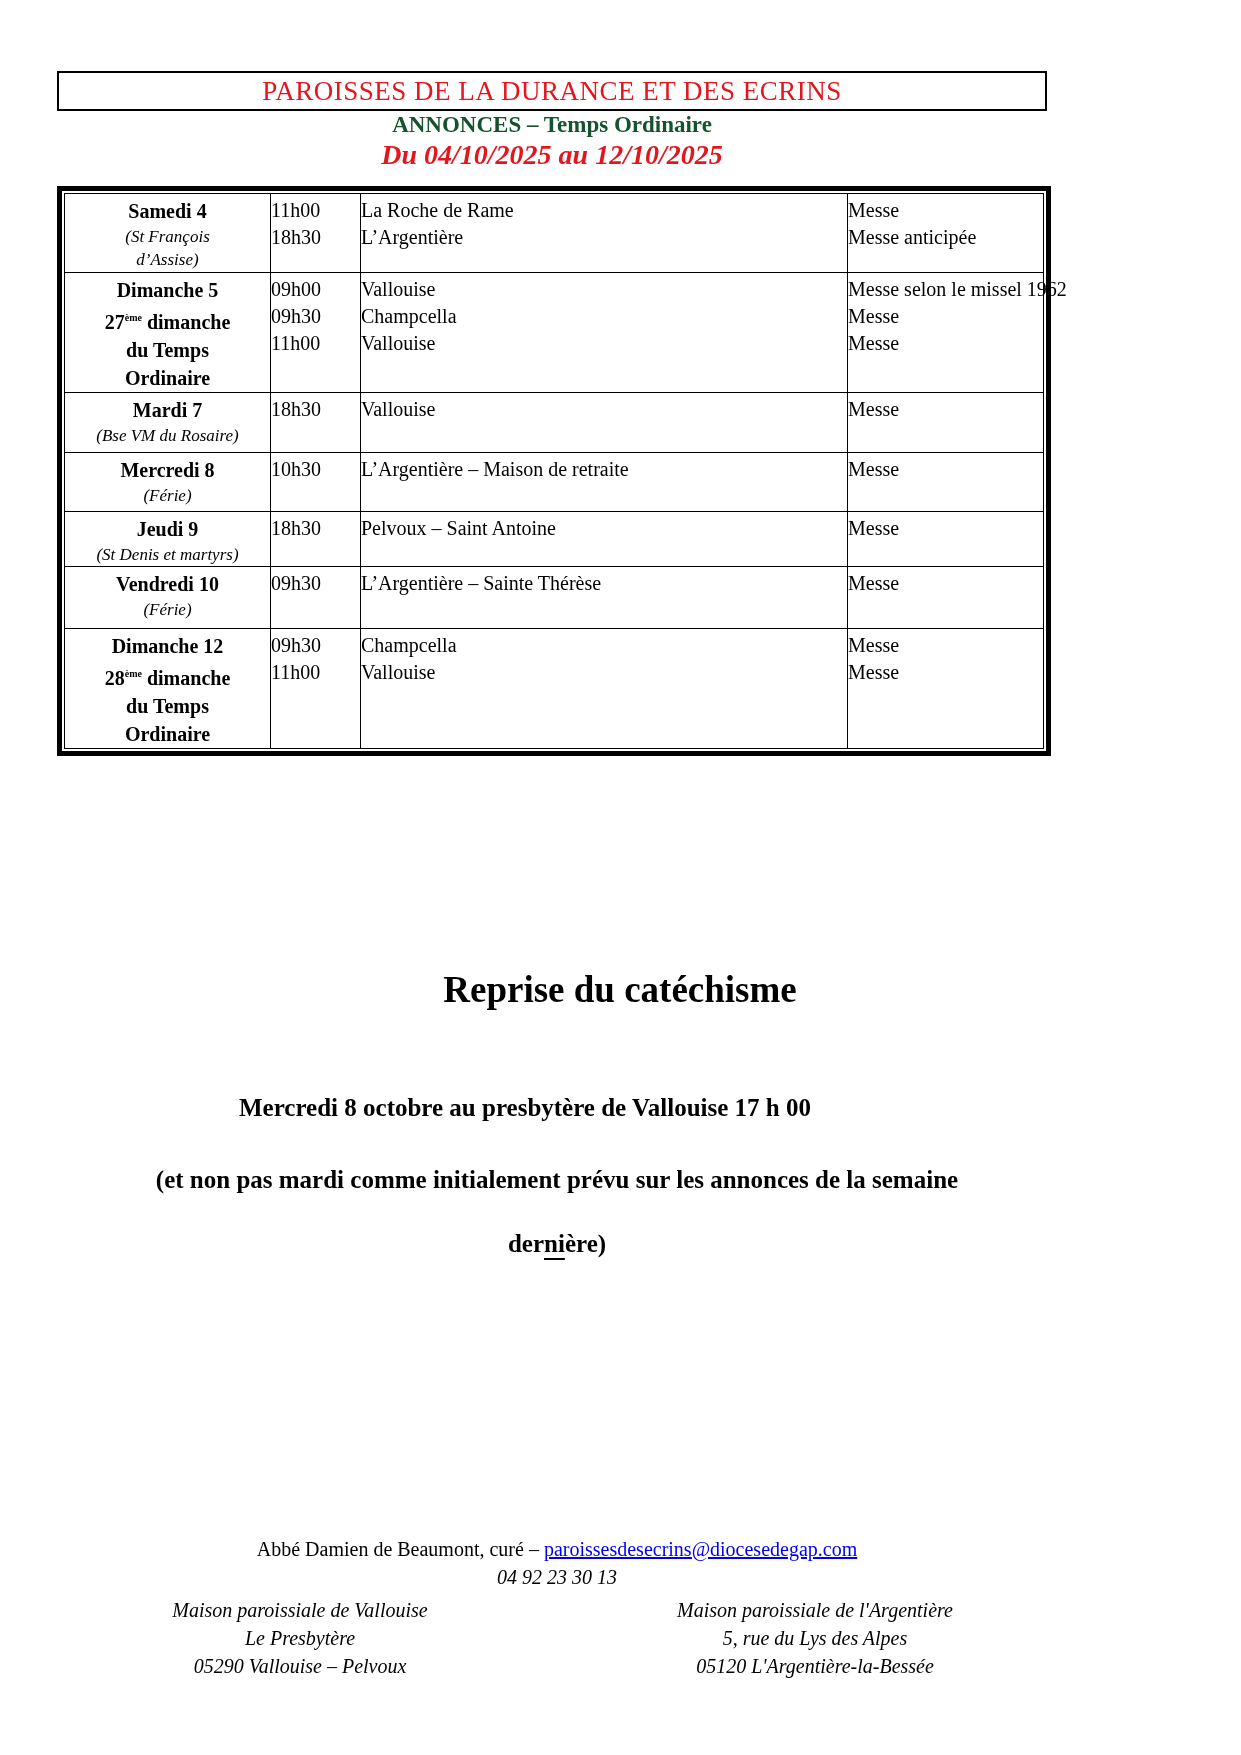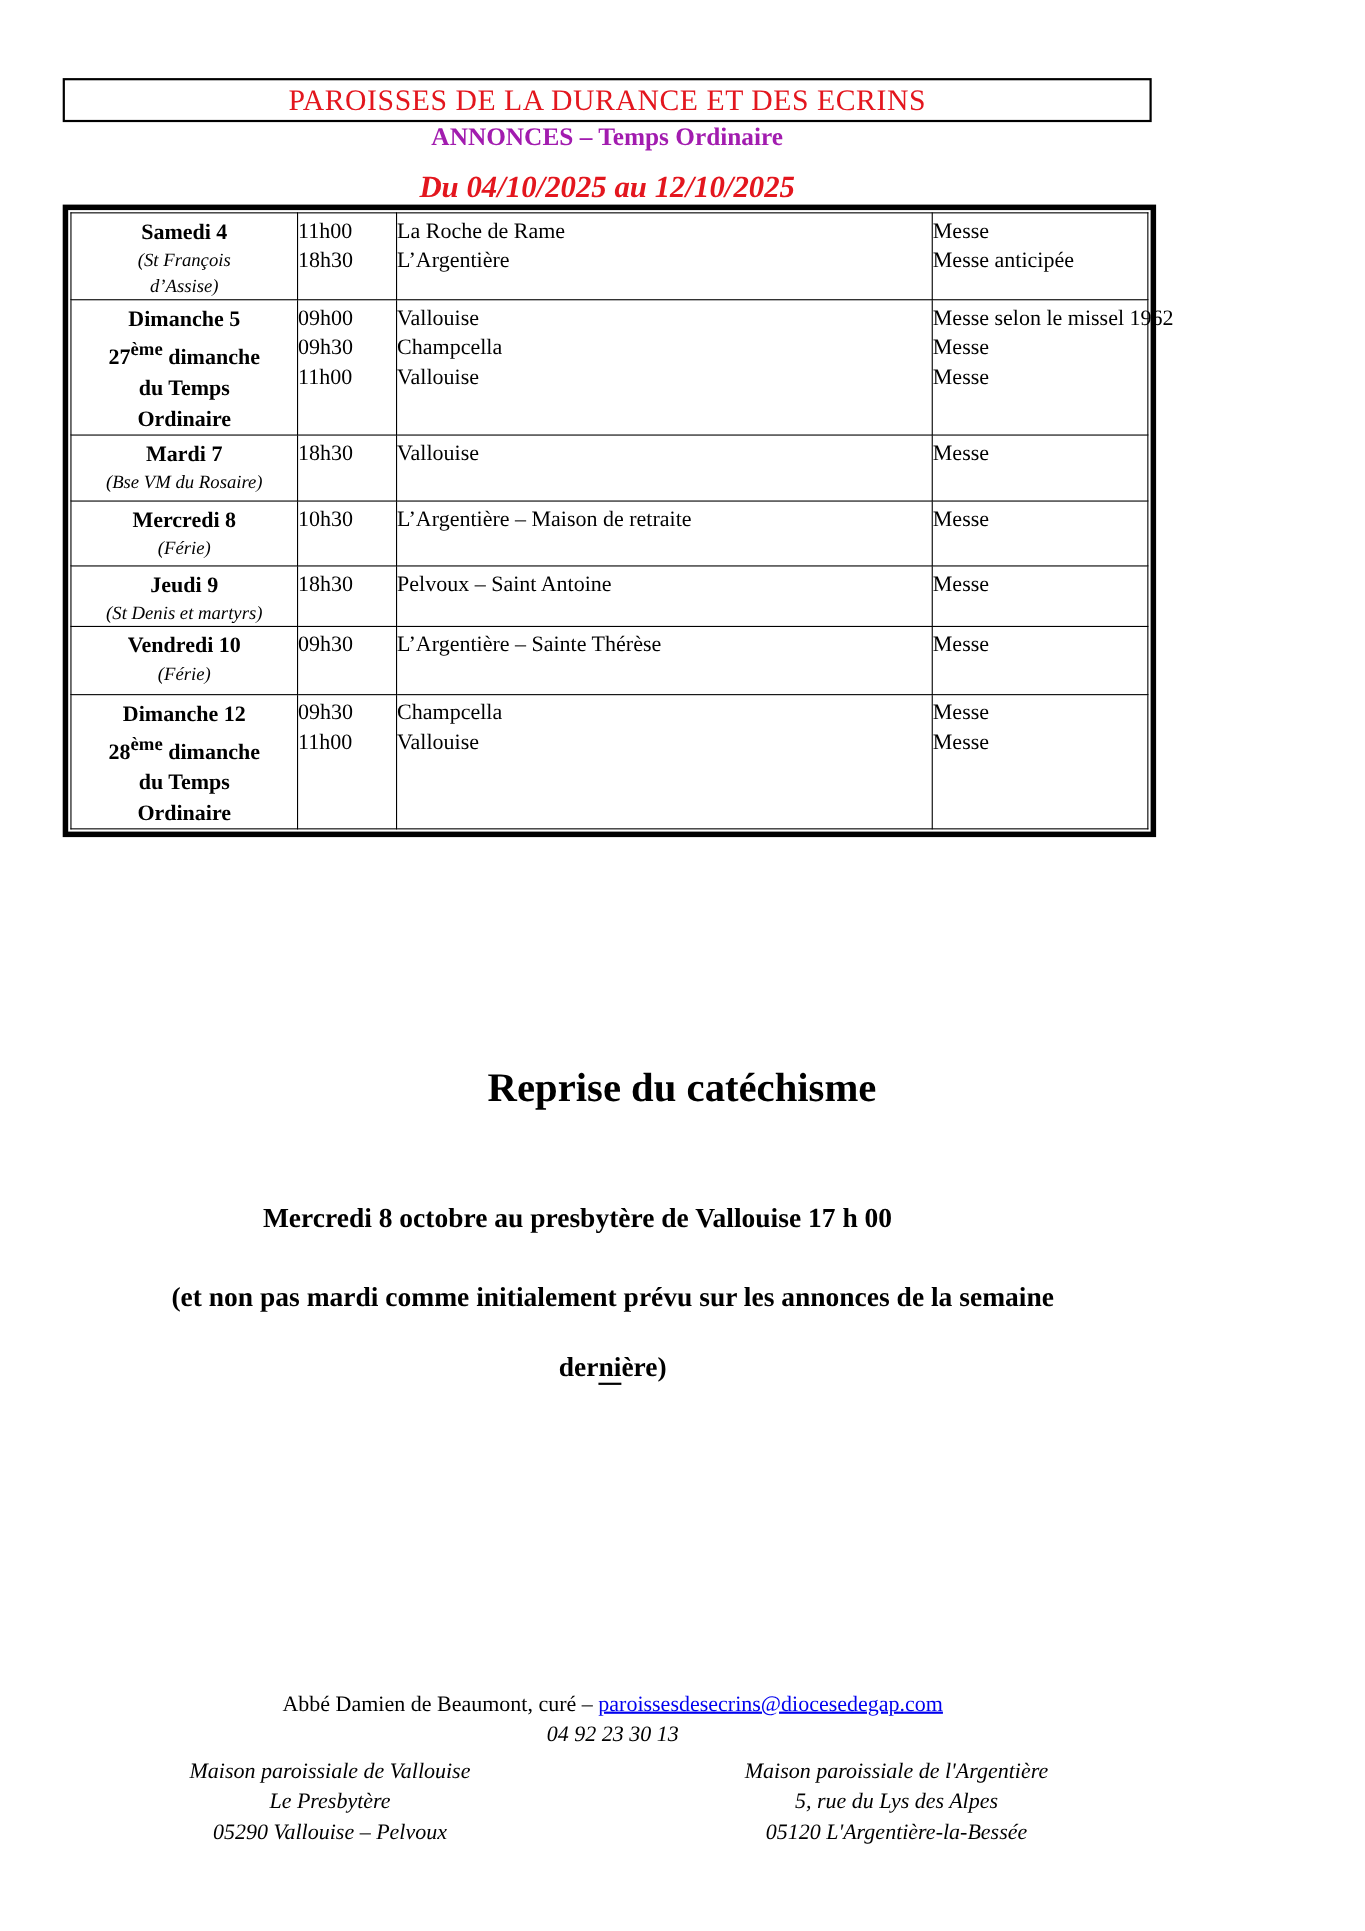--- a/index.html
+++ b/index.html
@@ -5,35 +5,35 @@
 <style>
   html,body { margin:0; padding:0; background:#ffffff; }
   body { width:1241px; height:1755px; position:relative; font-family:"Liberation Serif", serif; color:#000; }
 
   .abs { position:absolute; }
 
   
   .title-box { left:57px; top:71px; width:986px; height:36px; border:2px solid #000; text-align:center; }
   .title-box .t { font-size:27px; line-height:36px; letter-spacing:0.5px; }
   .subtitle { left:57px; top:112px; width:990px; text-align:center; font-weight:bold; font-size:23px; }
-  .daterange { left:57px; top:139px; width:990px; text-align:center; font-weight:bold; font-style:italic; font-size:28px;margin-top:16px; }
+  .daterange { left:57px; top:139px; width:990px; text-align:center; font-weight:bold; font-style:italic; font-size:28px; }
 
   
   .table-wrap { left:57px; top:186px; width:980px; border:5px solid #000; padding:2px; }
   table.sched { border-collapse:collapse; width:100%; table-layout:fixed; }
   table.sched td { border:1px solid #000; vertical-align:top; padding:3px 0 0 0; overflow:visible; }
   td.c-day   { text-align:center; }
   td.c-time  { padding-left:9px;  }
   td.c-place { padding-left:11px; }
   td.c-svc   { padding-left:11px; white-space:nowrap;margin-left:16px; }
   .day  { font-weight:bold; font-size:20px; line-height:28px; }
   .note { white-space:pre-line; }
   .note.it { font-style:italic; font-size:17px; line-height:23px; }
   .note.bd { font-weight:bold; font-size:20px; line-height:28px; }
-  .note sup, .day sup { font-size:17px; }
+  .note sup, .day sup { font-size:10px; }
   .cell-line { font-size:20px; line-height:27px; }
   tr:nth-child(1) td { height:75px;  }
   tr:nth-child(2) td { height:116px; }
   tr:nth-child(3) td { height:56px;  }
   tr:nth-child(4) td { height:55px;  }
   tr:nth-child(5) td { height:50px;  }
   tr:nth-child(6) td { height:58px;  }
   tr:nth-child(7) td { height:58px;  }
   tr:nth-child(8) td { height:59px;  }
   tr:nth-child(9) td { height:117px; }
@@ -53,21 +53,21 @@
   .addr.l { left:112px; width:376px; }
   .addr.r { left:622px; width:386px; }
 </style>
 </head>
 <body>
 
 <div class="abs title-box">
   <div class="t" style="color: rgb(227, 22, 30);">PAROISSES DE LA DURANCE ET DES ECRINS</div>
 </div>
 
-<div class="abs subtitle" style="color: #a21caf;">ANNONCES – Temps Ordinaire</div>
+<div class="abs subtitle" style="color: #14532d;">ANNONCES – Temps Ordinaire</div>
 
 <div class="abs daterange" style="color: rgb(227, 22, 30);">Du 04/10/2025 au 12/10/2025</div>
 
 <div class="abs table-wrap">
   <table class="sched">
     <colgroup>
       <col style="width:206px">
         <col style="width:90px">
         <col style="width:487px">
         <col>

